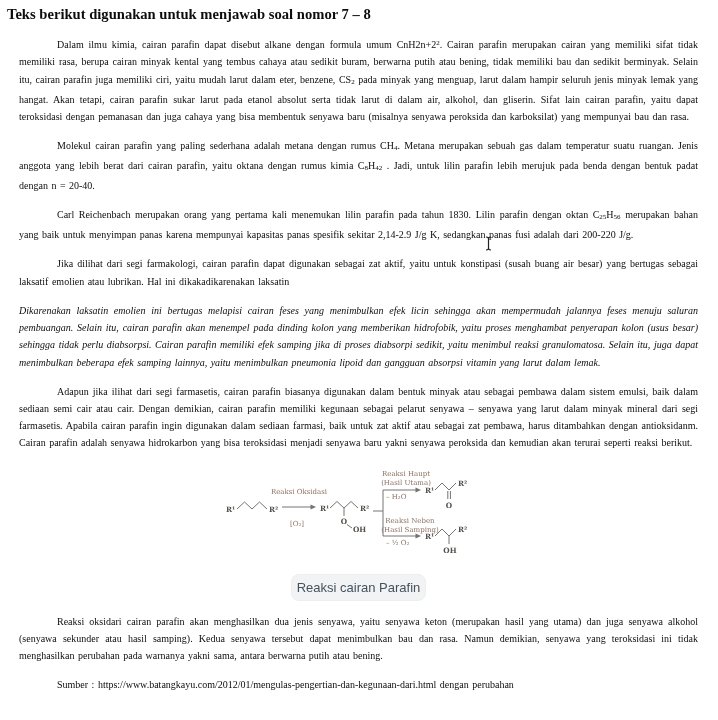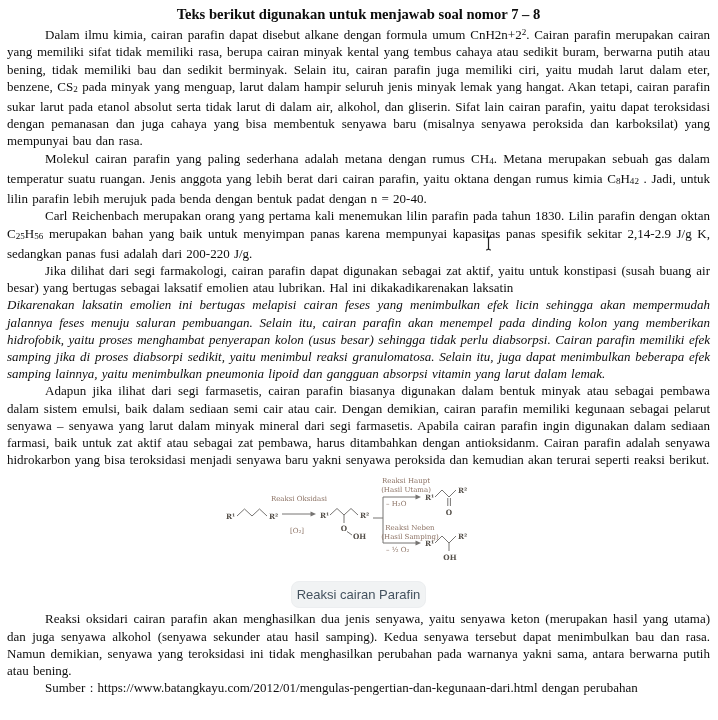--- a/index.html
+++ b/index.html
@@ -1,23 +1,23 @@
 <!DOCTYPE html>
 <html><head>
 <meta charset="utf-8">
 <style>
   html,body{margin:0;padding:0;background:#ffffff;}
   body{
     width:718px;height:720px;overflow:hidden;box-sizing:border-box;
     padding:5px 8px 0 7px;position:relative;
     font-family:"Liberation Serif", serif;color:#0d0d0d;
   }
-  .title{font-weight:bold;font-size:14.6px;line-height:18px;margin:0 0 1px 0;text-align:center;}
+  .title{font-weight:bold;font-size:14.6px;line-height:18px;margin:0 0 1px 0;}
   p.body-par{
-    margin:0;text-align:justify;font-size:13px;line-height:17.2px;
+    margin:12px;text-align:justify;font-size:10px;line-height:17.2px;
     text-indent:38px;word-spacing:1px;
   }
   p.no-indent{text-indent:0;font-style:italic;}
   .run-sub{font-size:0.7em;vertical-align:-0.12em;}
   .run-sup{font-size:0.7em;vertical-align:0.45em;}
   .figure{width:100%;text-align:center;margin:3px 0 2px 0;}
   .figure svg{display:inline-block;}
   .caption-badge{
     display:inline-block;margin-top:6px;padding:5px 5px;
     background:#f1f3f4;border:1px solid #eceef0;border-radius:8px;

